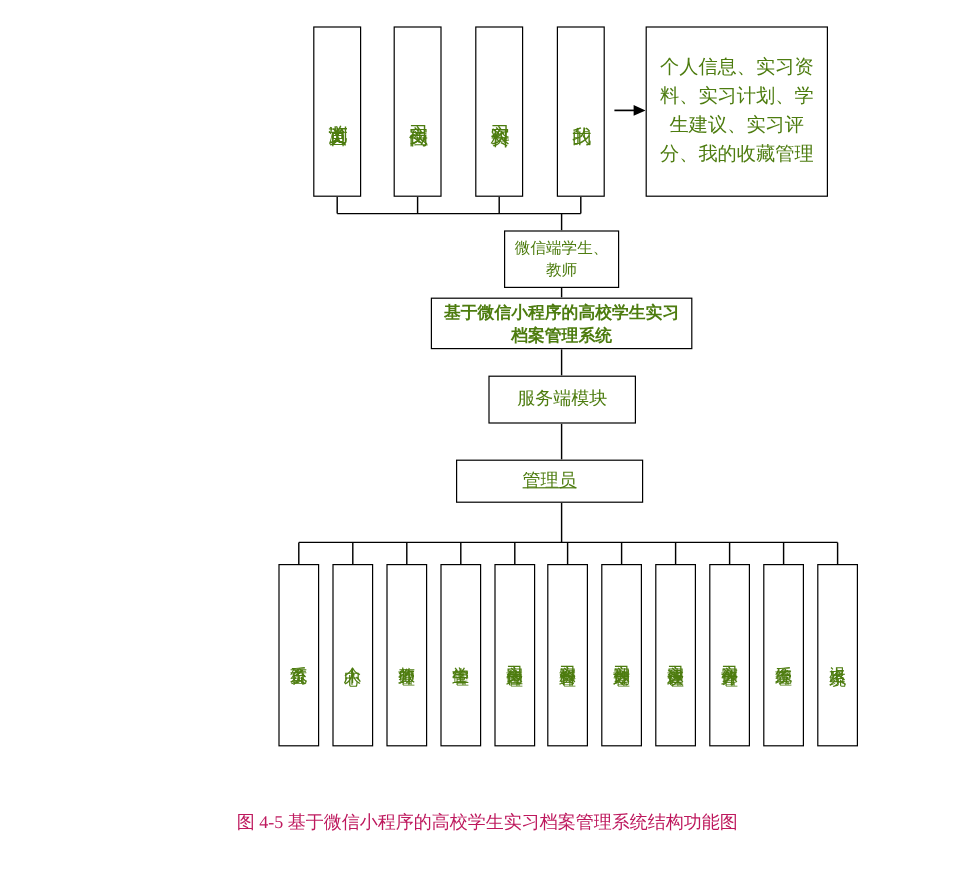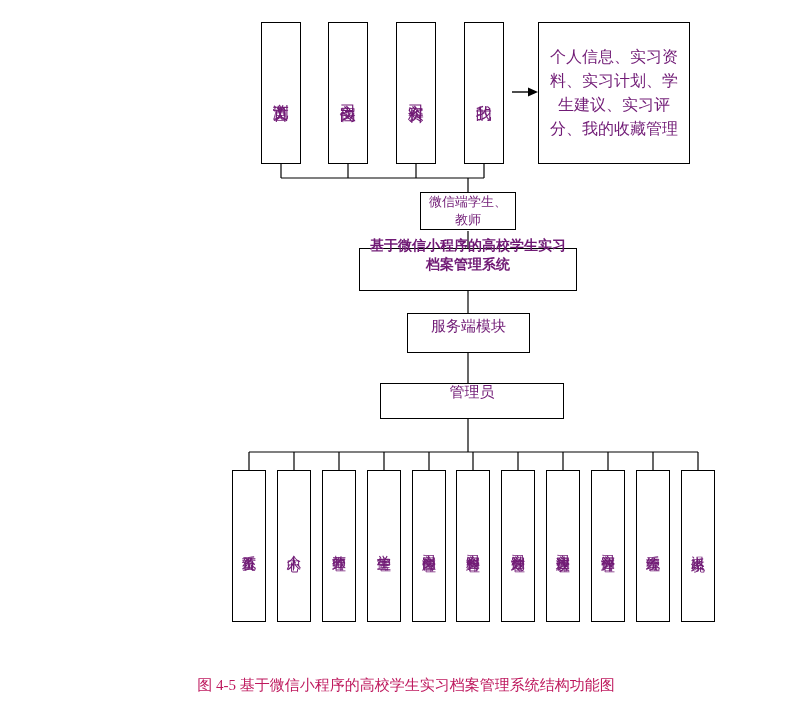--- a/index.html
+++ b/index.html
@@ -25,21 +25,21 @@
   .node {
     position: absolute;
     box-sizing: border-box;
     border: 1px solid #000000;
     background: #ffffff;
     display: flex;
     align-items: center;
     justify-content: center;
     text-align: center;
     font-family: "Liberation Sans", sans-serif;
-    color: #701a75;
+    color: #4d7c0f;
     line-height: 1.35;
     z-index: 2;
   }
   
   .vtext {
     writing-mode: vertical-rl;
     text-orientation: upright;
     letter-spacing: 1px;
   }
   .top-node {
@@ -52,22 +52,21 @@
     writing-mode: horizontal-tb;
     text-orientation: mixed;
     line-height: 1.5;
   }
   .mid-node {
     font-size: 13px;
     padding: 4px 6px;
   }
   .mid-node-lg {
     font-size: 14px;
-    padding: 16px 6px;
-    align-items: flex-end;
+    padding: 4px 6px;
   }
   .bottom-node {
     font-size: 14px;
     padding: 6px 1px;
   }
   .caption {
     position: absolute;
     left: 0;
     top: 676px;
     width: 812px;
@@ -135,33 +134,33 @@
   <div class="node vtext top-node" style="left:396px; top:22px; width:40px; height:142px;">
     <span>实习资料</span>
   </div>
   <div class="node vtext top-node" style="left:464px; top:22px; width:40px; height:142px;">
     <span>我的</span>
   </div>
   <div class="node top-wide" style="left:538px; top:22px; width:152px; height:142px;">
     <span>个人信息、实习资料、实习计划、学生建议、实习评分、我的收藏管理</span>
   </div>
 
-  <div class="node mid-node" style="left:420px; top:192px; width:96px; height:38px;">
+  <div class="node mid-node" style="left:420px; top:192px; width:96px; height:48px;">
     <span>微信端学生、教师</span>
   </div>
 
   <div class="node mid-node-lg" style="left:359px; top:248px; width:218px; height:43px; font-weight:bold;">
     <span>基于微信小程序的高校学生实习档案管理系统</span>
   </div>
 
   <div class="node mid-node-lg" style="left:407px; top:313px; width:123px; height:40px; font-size:15px;">
     <span>服务端模块</span>
   </div>
 
-  <div class="node mid-node-lg" style="left:380px; top:383px; width:184px; height:36px; font-size:15px;">
+  <div class="node mid-node-lg" style="left:380px; top:383px; width:156px; height:36px; font-size:15px;text-decoration:underline;">
     <span>管理员</span>
   </div>
 
   <div class="node vtext bottom-node" style="left:232px; top:470px; width:34px; height:152px;">
     <span>系统首页</span>
   </div>
   <div class="node vtext bottom-node" style="left:277px; top:470px; width:34px; height:152px;">
     <span>个人中心</span>
   </div>
   <div class="node vtext bottom-node" style="left:322px; top:470px; width:34px; height:152px;">

